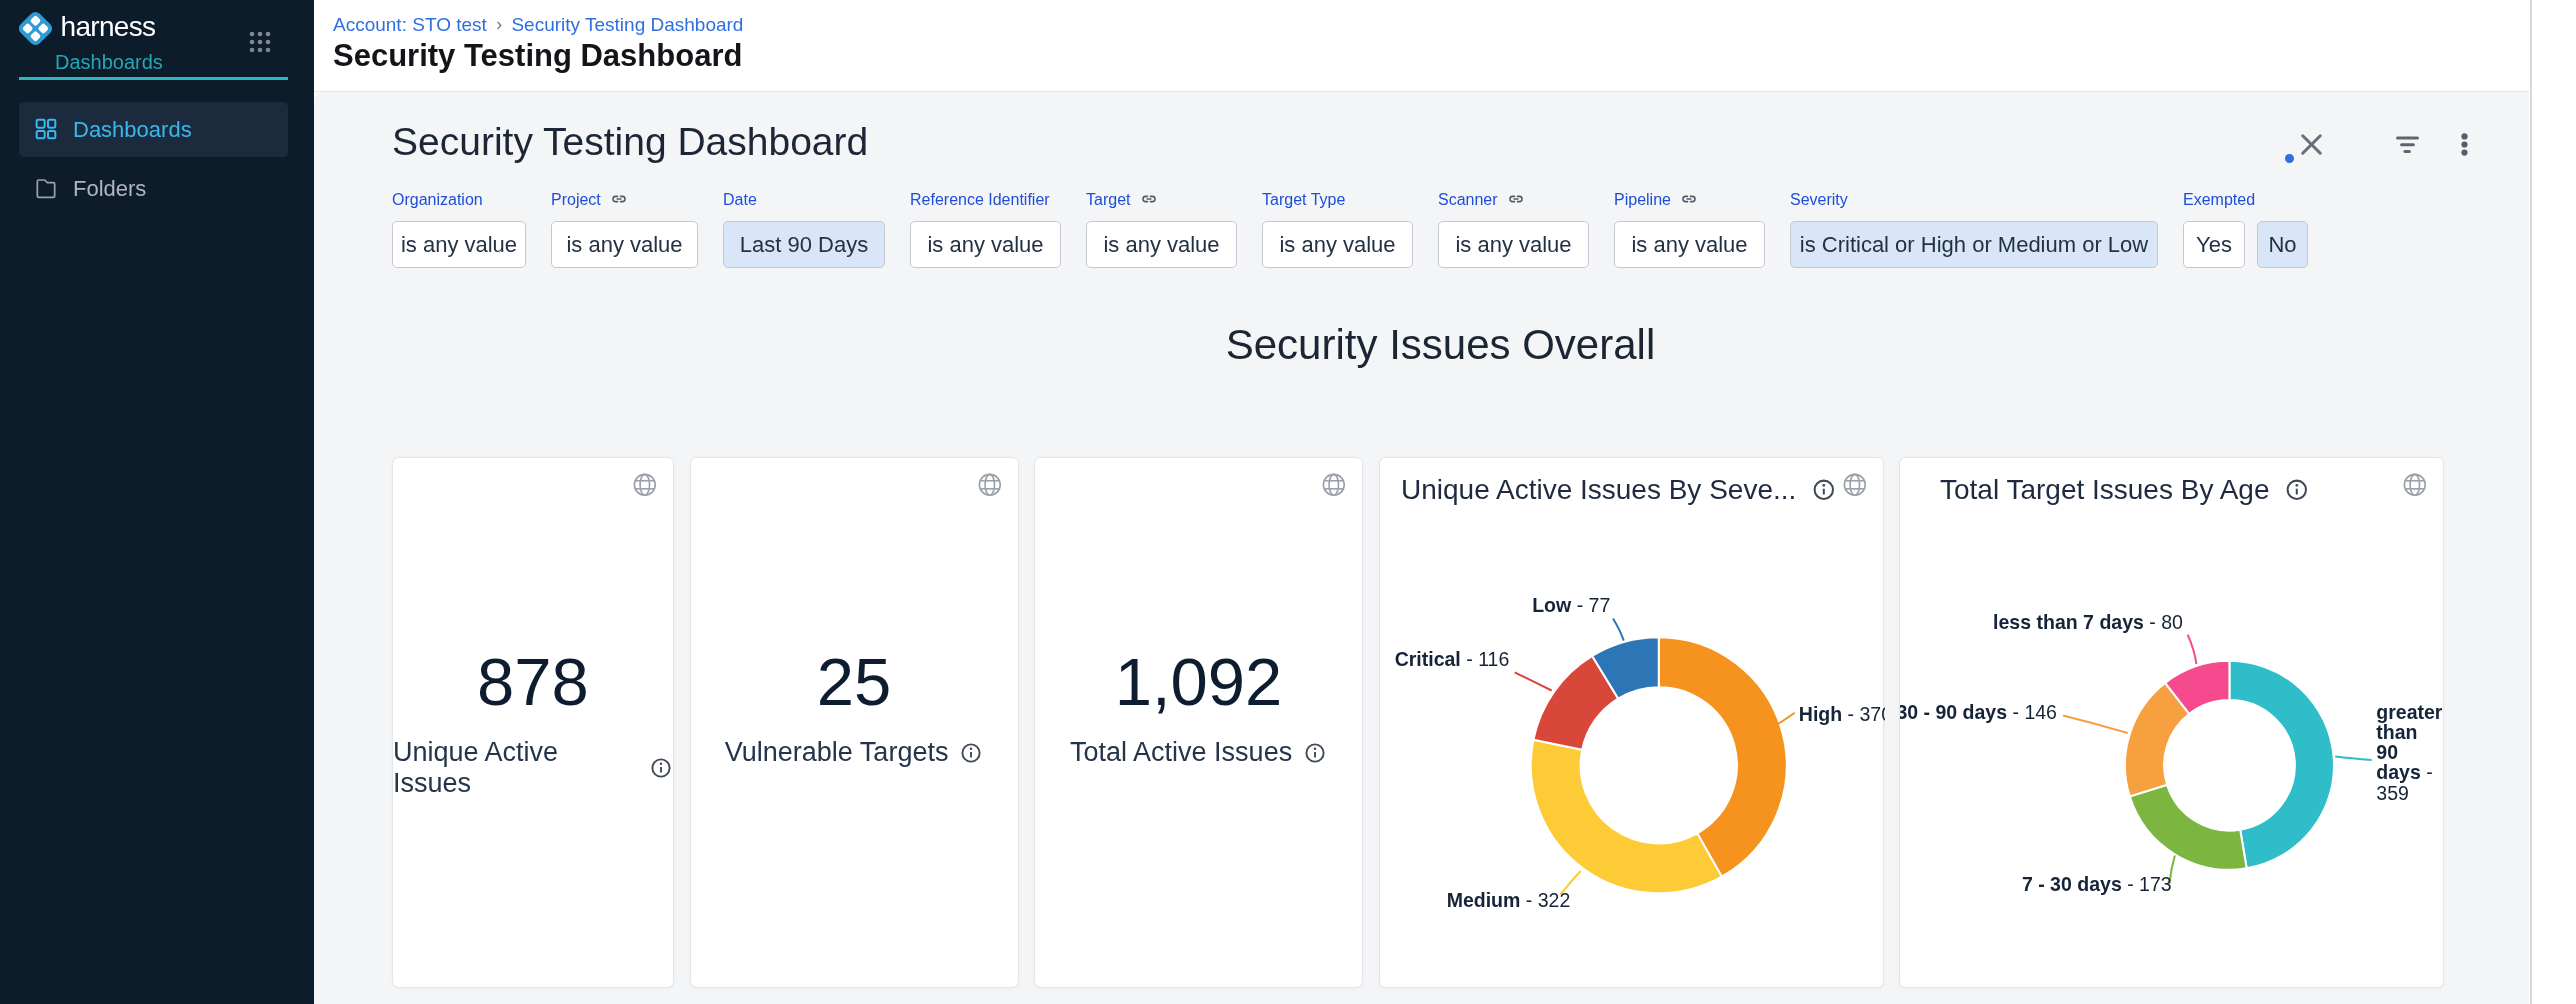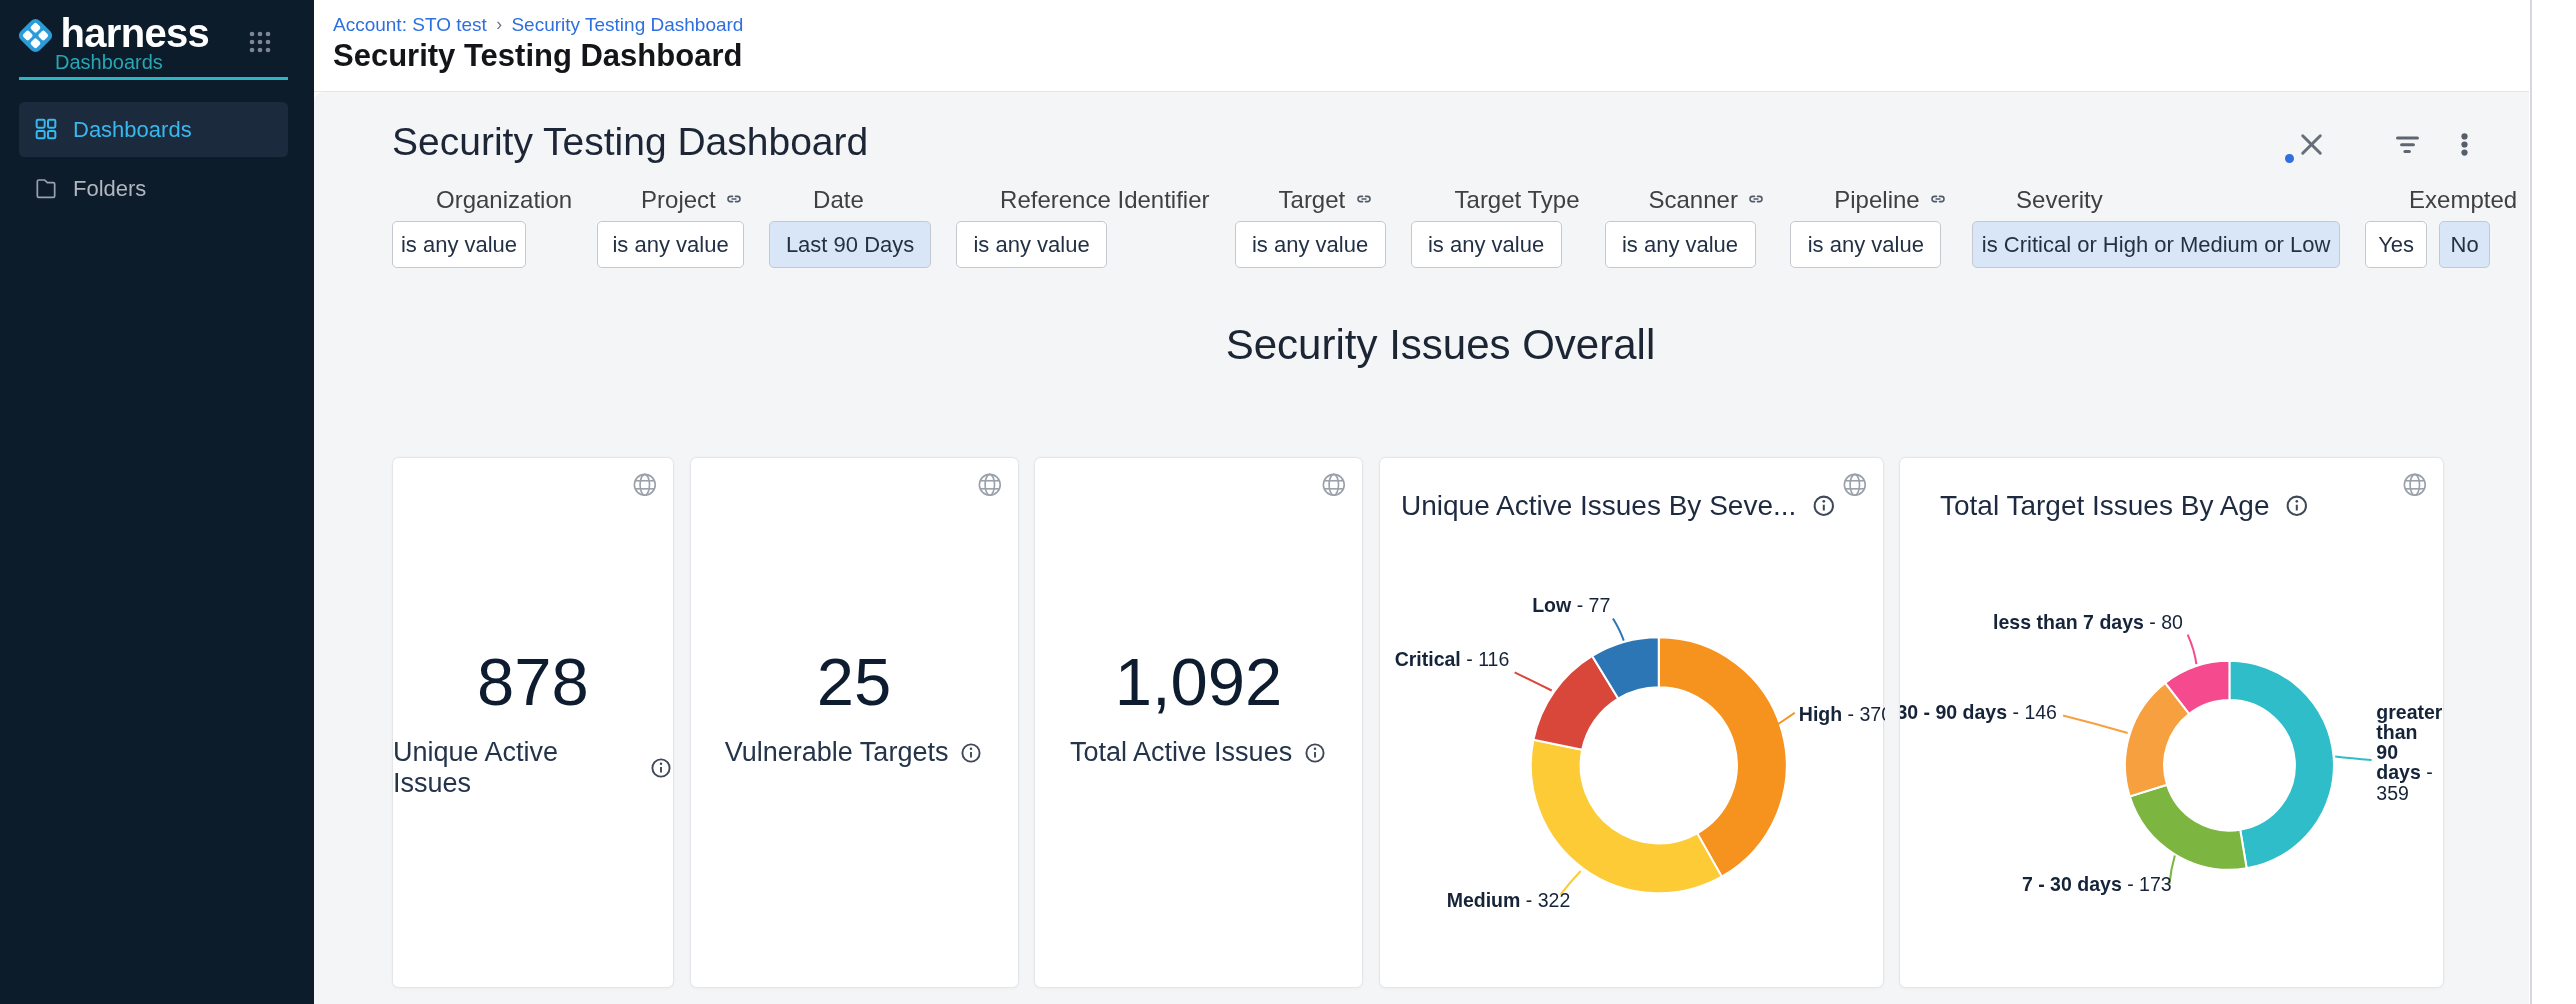--- a/index.html
+++ b/index.html
@@ -5,21 +5,21 @@
   html,body{margin:0;padding:0;width:2576px;height:1005px;overflow:hidden;
     font-family:"Liberation Sans",sans-serif;background:#ffffff;}
   #app{position:relative;width:2576px;height:1005px;background:#ffffff;}
 
   
   .sidebar{position:absolute;left:0;top:0;width:314px;height:1005px;background:#0c1c2b;z-index:6;}
   .brandrow{position:absolute;left:17.5px;top:10.8px;display:flex;align-items:center;gap:5.4px;}
   .logo{width:27px;height:27px;margin:4px 6.7px 0 4px;transform:rotate(45deg);background:#2d9bd8;border-radius:6px;
     display:grid;grid-template-columns:8px 8px;grid-template-rows:8px 8px;gap:3.4px;place-content:center;}
   .logo span{background:#ffffff;border-radius:2px;}
-  .brandword{font-size:40px;font-weight:700;color:#ffffff;letter-spacing:-0.7px;}
+  .brandword{font-size:28px;font-weight:400;color:#ffffff;letter-spacing:-0.7px;}
   .subtitle{position:absolute;left:55px;top:51px;font-size:20px;color:#27a6b3;}
   .gridicon{position:absolute;left:248px;top:30px;cursor:pointer;}
   .side-divider{position:absolute;left:19px;top:77px;width:269px;height:2.7px;background:#2cb5c2;}
   .nav-item{position:absolute;left:19px;width:269px;display:flex;align-items:center;gap:15px;padding-left:15px;box-sizing:border-box;cursor:pointer;}
   .nav-item.active{top:102px;height:55px;background:#1b2b3d;border-radius:5.4px;}
   .nav-item.plain{top:170px;height:38px;}
   .nav-label-active{font-size:22px;color:#39b8ed;font-weight:500;}
   .nav-label-plain{font-size:22px;color:#b0b5c0;}
 
   
@@ -37,41 +37,41 @@
   .content{position:absolute;left:314px;top:92px;width:2215px;height:913px;background:#f4f5f7;
     border-top-left-radius:9.4px;}
   .panel-heading{position:absolute;left:78px;top:28px;font-size:39px;font-weight:500;color:#1d2636;}
   .icon-btn{position:absolute;top:39px;cursor:pointer;}
   .blue-dot{position:absolute;left:1971px;top:62px;width:8.8px;height:8.8px;border-radius:50%;background:#2f6fe0;}
 
   
   .filters{position:absolute;left:78px;top:96px;display:flex;gap:25px;}
   .fgroup{display:flex;flex-direction:column;}
   .flabel-row{display:flex;align-items:center;gap:9.4px;height:24px;margin-bottom:9.4px;}
-  .flabel{font-size:24px;color:#404040;margin-left:44px;}
+  .flabel{font-size:16px;color:#1d4ed8;}
   .fbox{height:47px;border:1.3px solid #c5c8cf;border-radius:5px;background:#ffffff;
     display:flex;align-items:center;justify-content:center;font-size:22px;color:#223145;
     box-sizing:border-box;white-space:nowrap;cursor:pointer;}
   .fbox.sel{background:#d8e6f7;}
   .fopts{display:flex;gap:12px;}
 
   
   .section-title{position:absolute;left:78px;top:229px;width:2097px;text-align:center;
     font-size:42px;color:#1c2533;}
 
   
   .cards{position:absolute;left:78px;top:365px;display:flex;gap:15.5px;}
   .card{position:relative;background:#ffffff;border:1.3px solid #e3e5e9;border-radius:6.7px;
     box-sizing:border-box;height:531px;box-shadow:0 0.7px 2.7px rgba(40,41,61,.04);}
   .globe{position:absolute;right:15px;top:13.5px;cursor:pointer;}
   .stat-value{position:absolute;left:0;top:190px;width:100%;text-align:center;
     font-size:67px;color:#0e1c30;line-height:67px;}
   .stat-label{position:absolute;left:0;top:279px;width:100%;display:flex;align-items:center;
     justify-content:center;gap:10.8px;font-size:27px;color:#24344b;}
-  .chart-title{position:absolute;top:32px;display:flex;align-items:center;gap:15px;
+  .chart-title{position:absolute;top:16px;display:flex;align-items:center;gap:15px;
     font-size:28px;color:#1e2a40;white-space:nowrap;}
   .donut-svg{position:absolute;left:0;top:0;}
   svg text{font-family:"Liberation Sans",sans-serif;}
 </style>
 </head>
 <body>
 
 <div id="app">
 
   <div class="topbar">

